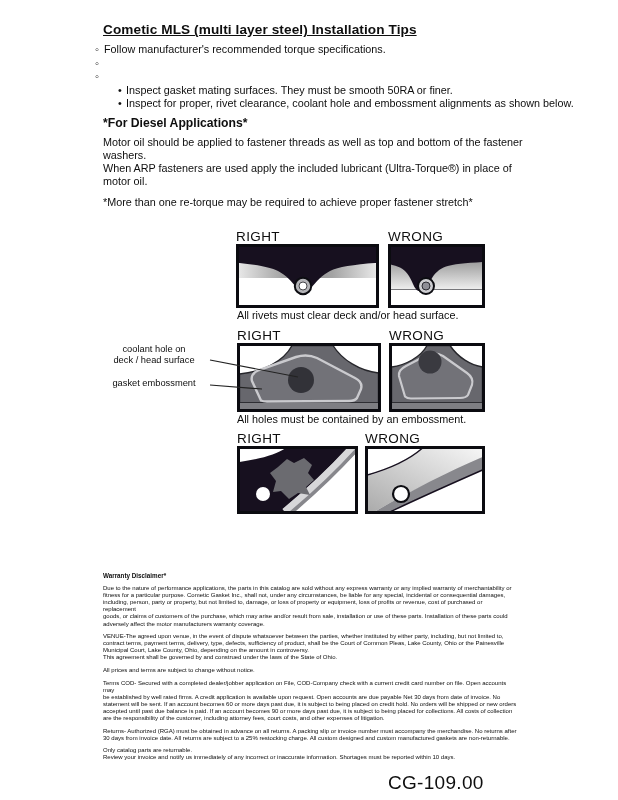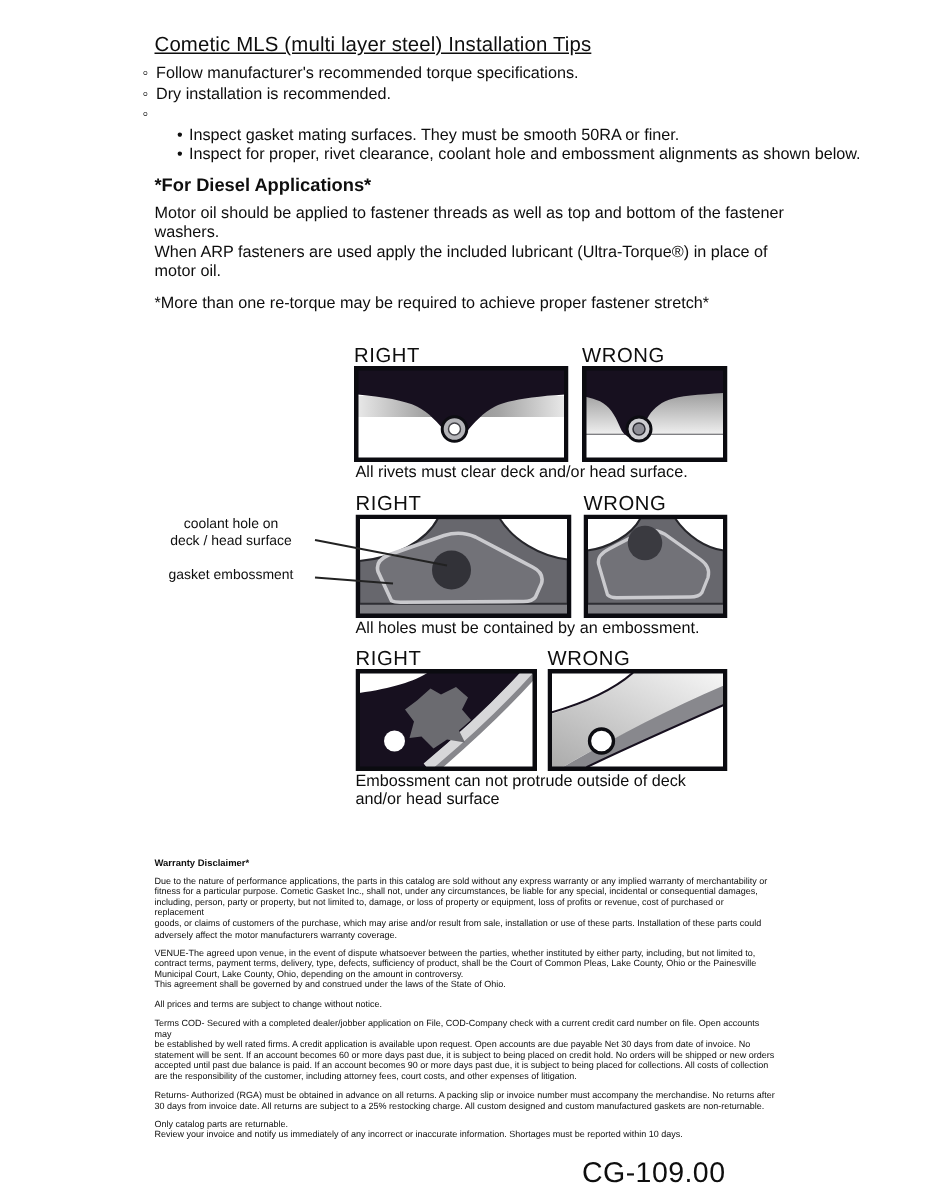--- a/index.html
+++ b/index.html
@@ -1,18 +1,18 @@
 <!DOCTYPE html>
 <html><head>
 <meta charset="utf-8">
 <style>
   *{box-sizing:border-box}
   html,body{margin:0;padding:0;background:#e8e8e8}
   .page{position:relative;width:618px;height:800px;background:#fff;font-family:"Liberation Sans",sans-serif;color:#0e0e0e;overflow:hidden}
-  .title{position:absolute;left:103px;top:22px;margin:0;font-size:13.6px;font-weight:normal;text-decoration:underline;letter-spacing:.1px}
+  .title{position:absolute;left:103px;top:22px;margin:0;font-size:13.6px;font-weight:bold;text-decoration:underline;letter-spacing:.1px}
   .tips{position:absolute;left:95px;top:43px;font-size:10.8px;line-height:13.6px}
   .tips .li{display:flex}
   .tips .mk{width:9px;flex:none}
   .tips .sub{margin-left:23px}
   .tips .sub .mk{width:8px}
   .diesel{position:absolute;left:103px;top:112px;width:432px}
   .diesel h2{margin:4px 0 6px;font-size:12.2px}
   .diesel p{margin:0 0 8px;font-size:10.8px;line-height:13px;white-space:pre-line}
   .fig-label{position:absolute;font-size:13.5px;letter-spacing:.4px;text-align:left}
   .fig{position:absolute;display:block}
@@ -31,21 +31,20 @@
 
   <h1 class="title">Cometic MLS (multi layer steel) Installation Tips</h1>
 
   <div class="tips">
     <div class="li">
         <span class="mk">◦</span>
         <span>Follow manufacturer's recommended torque specifications.</span>
       </div>
     <div class="li">
         <span class="mk">◦</span>
-        <span>Dry installation is recommended.</span>
       </div>
     <div class="li">
         <span class="mk">◦</span>
       </div>
     <div class="li sub">
         <span class="mk">•</span>
         <span>Inspect gasket mating surfaces.  They must be smooth 50RA or finer.</span>
       </div>
     <div class="li sub">
         <span class="mk">•</span>
@@ -194,22 +193,20 @@
       <path d="M2.5,30 C26,23 45,13 57,2.5 L117.5,2.5 L117.5,13 C80,28 38,49 10,65.5 L2.5,65.5 Z" fill="url(#f_g)"></path>
       <path d="M10,65.5 C44,46 82,26 117.5,11 L117.5,25 C86,38 50,54 26,65.5 Z" fill="#88888d"></path>
       <path d="M26,65.5 C54,52 88,37 117.5,24 L117.5,65.5 Z" fill="#ffffff"></path>
       <path d="M2.5,29 C27,22 46,12 57,2.5" stroke="#17101f" stroke-width="1.4" fill="none"></path>
       <path d="M26,65.5 C54,52 88,37 117.5,24" stroke="#17101f" stroke-width="1.4" fill="none"></path>
       <circle cx="36" cy="48" r="8" fill="#ffffff" stroke="#0d0d12" stroke-width="2.2"></circle>
     </g>
     <rect x="1.5" y="1.5" width="117" height="65" fill="none" stroke="#0b0b10" stroke-width="3"></rect>
   </svg>
 
-  <div class="caption" style="left:237px;top:515px;width:250px">Embossment can not protrude outside of deck
-and/or head surface</div>
 
   <div class="disc">
     <h3>Warranty Disclaimer*</h3>
     <p>Due to the nature of performance applications, the parts in this catalog are sold without any express warranty or any implied warranty of merchantability or
 fitness for a particular purpose.  Cometic Gasket Inc., shall not, under any circumstances, be liable for any special, incidental or consequential damages,
 including, person, party or property, but not limited to, damage, or loss of property or equipment, loss of profits or revenue, cost of purchased or replacement
 goods, or claims of customers of the purchase, which may arise and/or result from sale, installation or use of these parts.  Installation of these parts could
 adversely affect the motor manufacturers warranty coverage.</p>
     <p>VENUE-The agreed upon venue, in the event of dispute whatsoever between the parties, whether instituted by either party, including, but not limited to,
 contract terms, payment terms, delivery, type, defects, sufficiency of product, shall be the Court of Common Pleas, Lake County, Ohio or the Painesville

